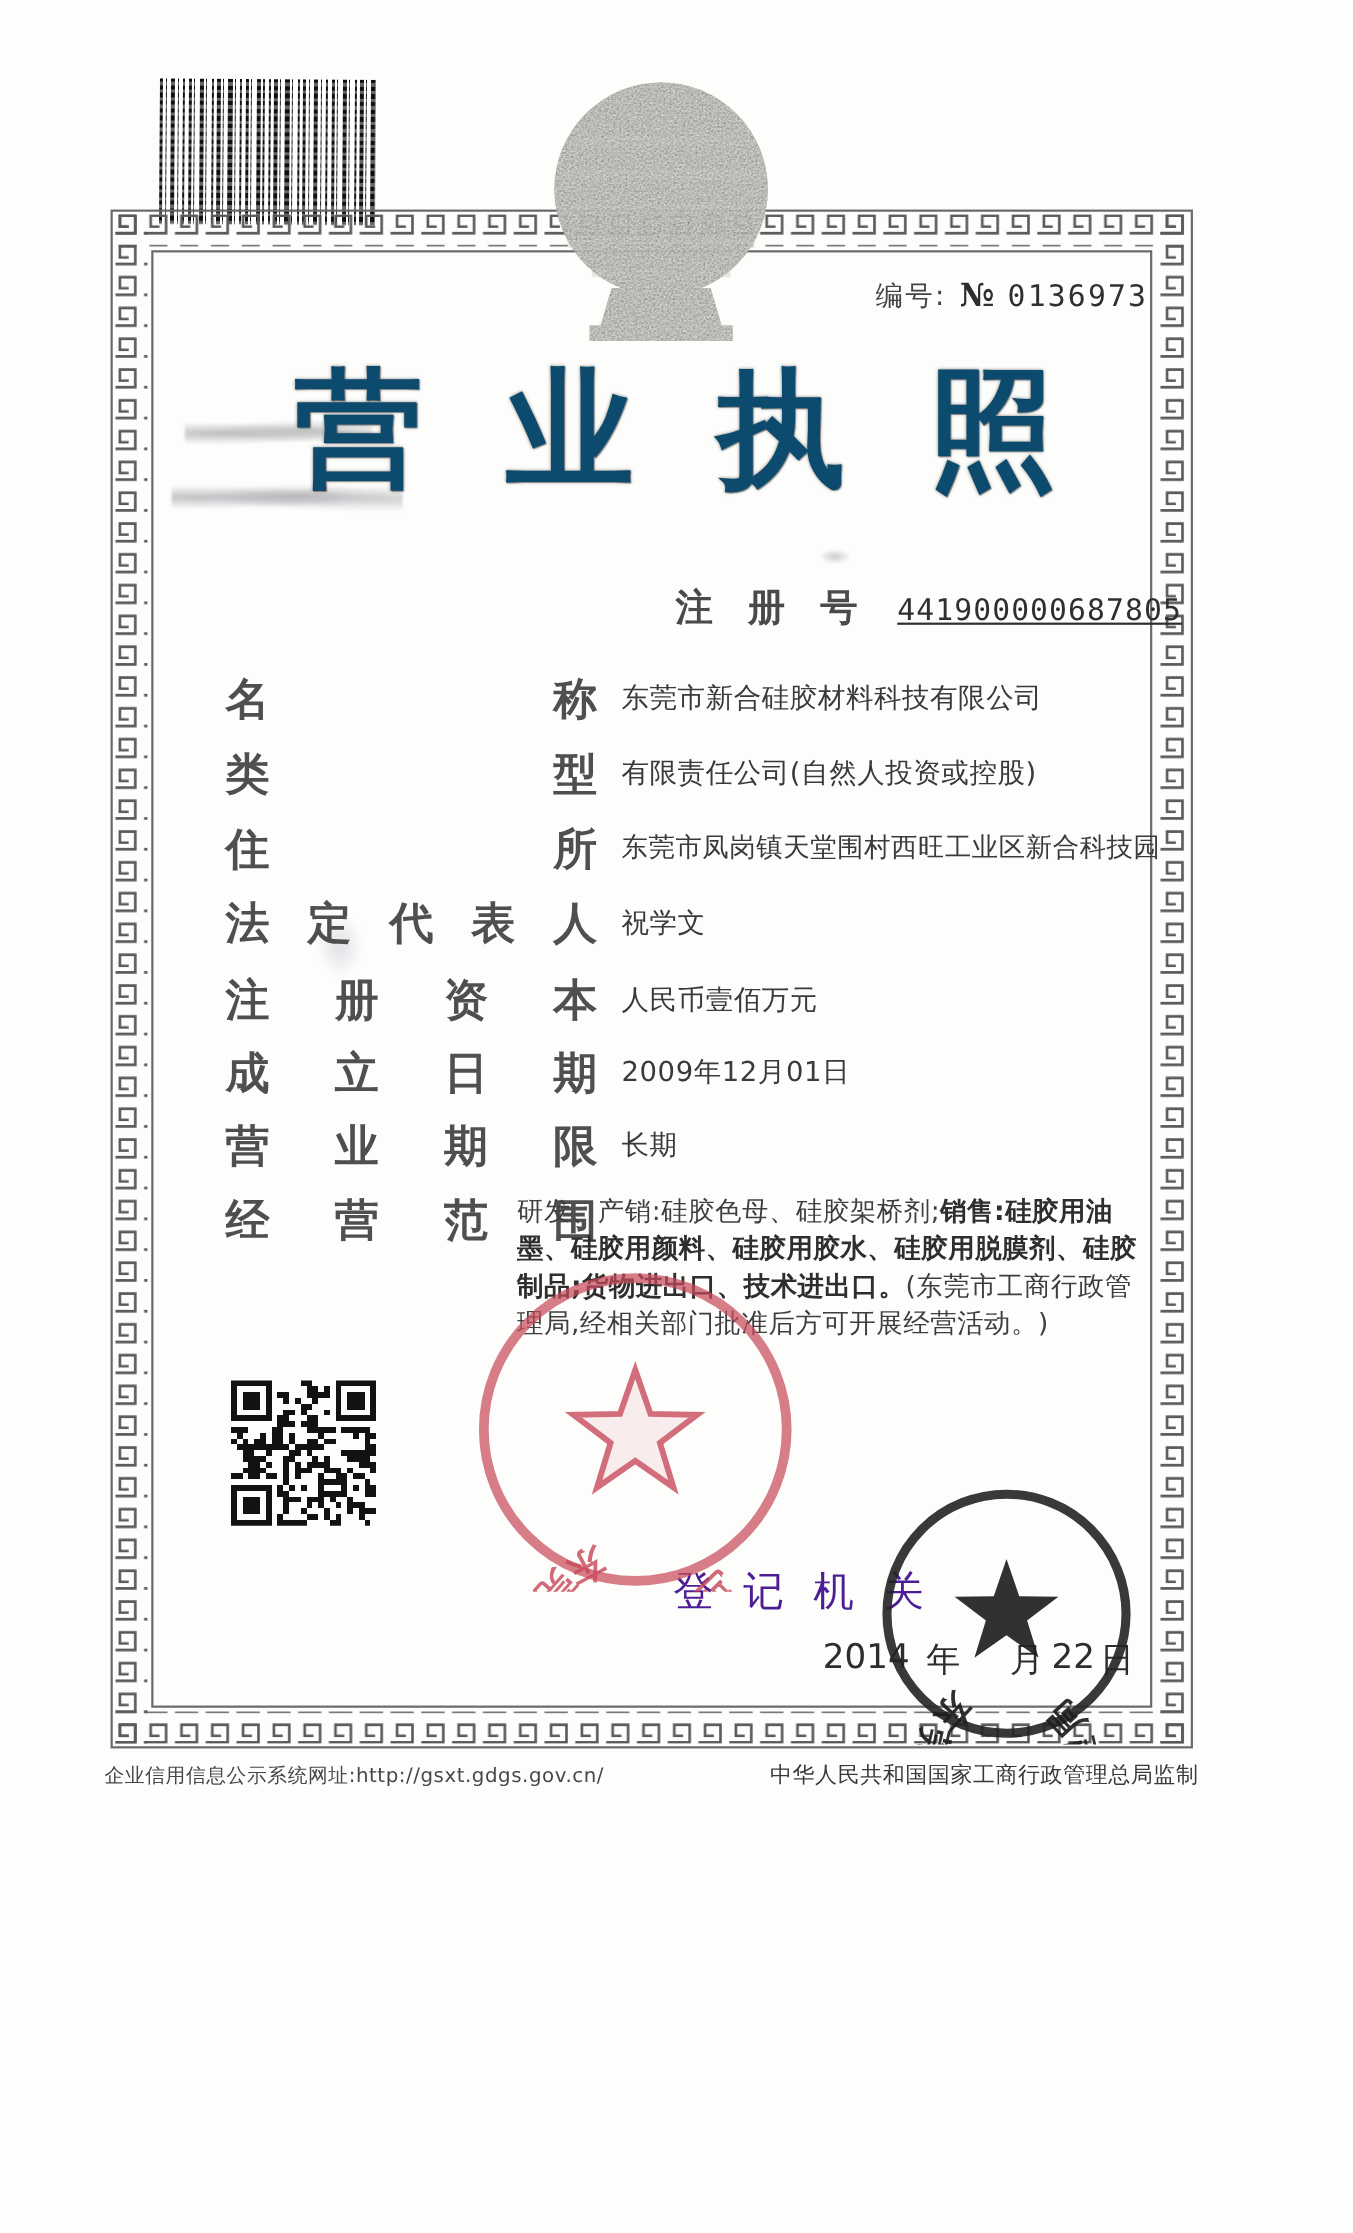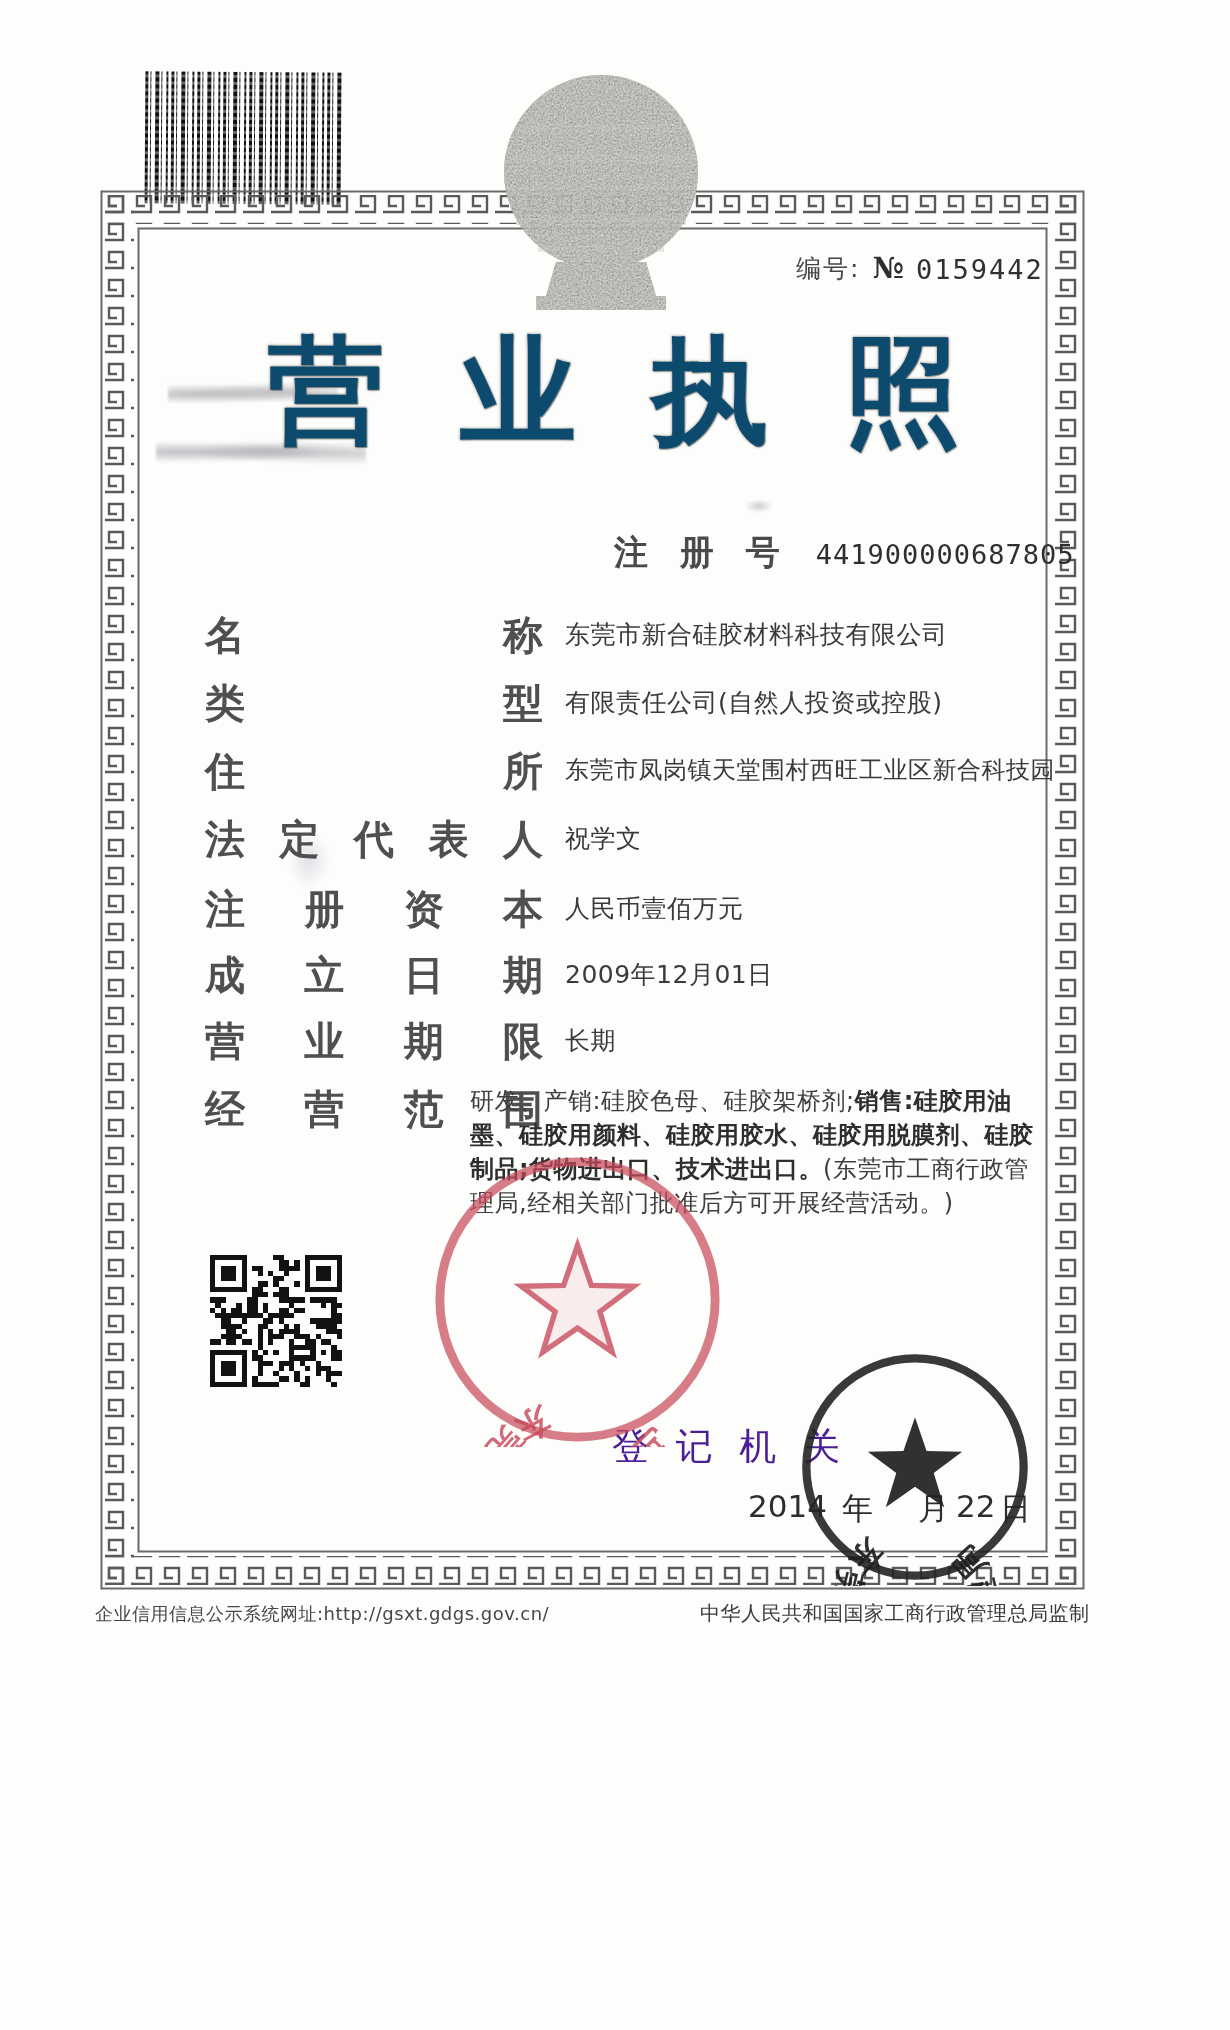--- a/index.html
+++ b/index.html
@@ -29,21 +29,21 @@
   .serial-symbol{font-size:29px;font-weight:bold;color:#2e2e2e;font-family:"DejaVu Serif","Liberation Serif",serif;}
   .serial-number{font-size:27px;font-family:"DejaVu Sans Mono","Liberation Mono",monospace;letter-spacing:2px;color:#303030;}
   .cert-title{
     left:268px;top:318px;width:692px;font-size:116px;line-height:1.25;font-weight:bold;
     color:#0c4a6e;text-align:justify;text-align-last:justify;text-justify:inter-word;
     text-shadow:0 0 3px rgba(45,45,45,.65), 1px 1px 0 rgba(60,60,60,.4);
     z-index:2;
   }
   .regno-row{left:614px;top:530px;display:flex;align-items:baseline;z-index:2;}
   .regno-label{font-size:34px;font-weight:bold;color:#4a4a4a;letter-spacing:10px;}
-  .regno-number{font-size:27px;font-family:"DejaVu Sans Mono","Liberation Mono",monospace;color:#2f2f2f;margin-left:26px;letter-spacing:1px;}
+  .regno-number{font-size:27px;font-family:"DejaVu Sans Mono","Liberation Mono",monospace;color:#2f2f2f;margin-left:26px;letter-spacing:1px;text-decoration:underline;}
   
   .field-row{position:absolute;left:205px;z-index:2;}
   .field-label{
     display:inline-block;width:338px;font-size:40px;font-weight:bold;color:#4f4f4f;
     text-align:justify;text-align-last:justify;text-justify:inter-word;vertical-align:top;
   }
   .field-value{
     display:inline-block;margin-left:22px;font-size:25px;color:#3a3a3a;vertical-align:top;
     padding-top:10px;letter-spacing:.5px;white-space:nowrap;
   }
@@ -130,21 +130,21 @@
       <rect x="12" y="88" width="182" height="9" fill="#898784" opacity=".28"></rect>
       <rect x="10" y="120" width="186" height="8" fill="#898784" opacity=".3"></rect>
       <rect x="18" y="152" width="170" height="7" fill="#898784" opacity=".26"></rect>
       <rect x="40" y="180" width="126" height="6" fill="#898784" opacity=".24"></rect>
     </g>
   </svg>
 
   <div class="abs serial-row">
     <span class="serial-label">编号:</span>
     <span class="serial-symbol">№</span>
-    <span class="serial-number">0159442</span>
+    <span class="serial-number">0136973</span>
   </div>
 
   <div class="abs cert-title">营 业 执 照</div>
 
   <div class="abs regno-row">
     <span class="regno-label">注 册 号</span>
     <span class="regno-number">441900000687805</span>
   </div>
 
   <div class="field-row" style="top:608px">

